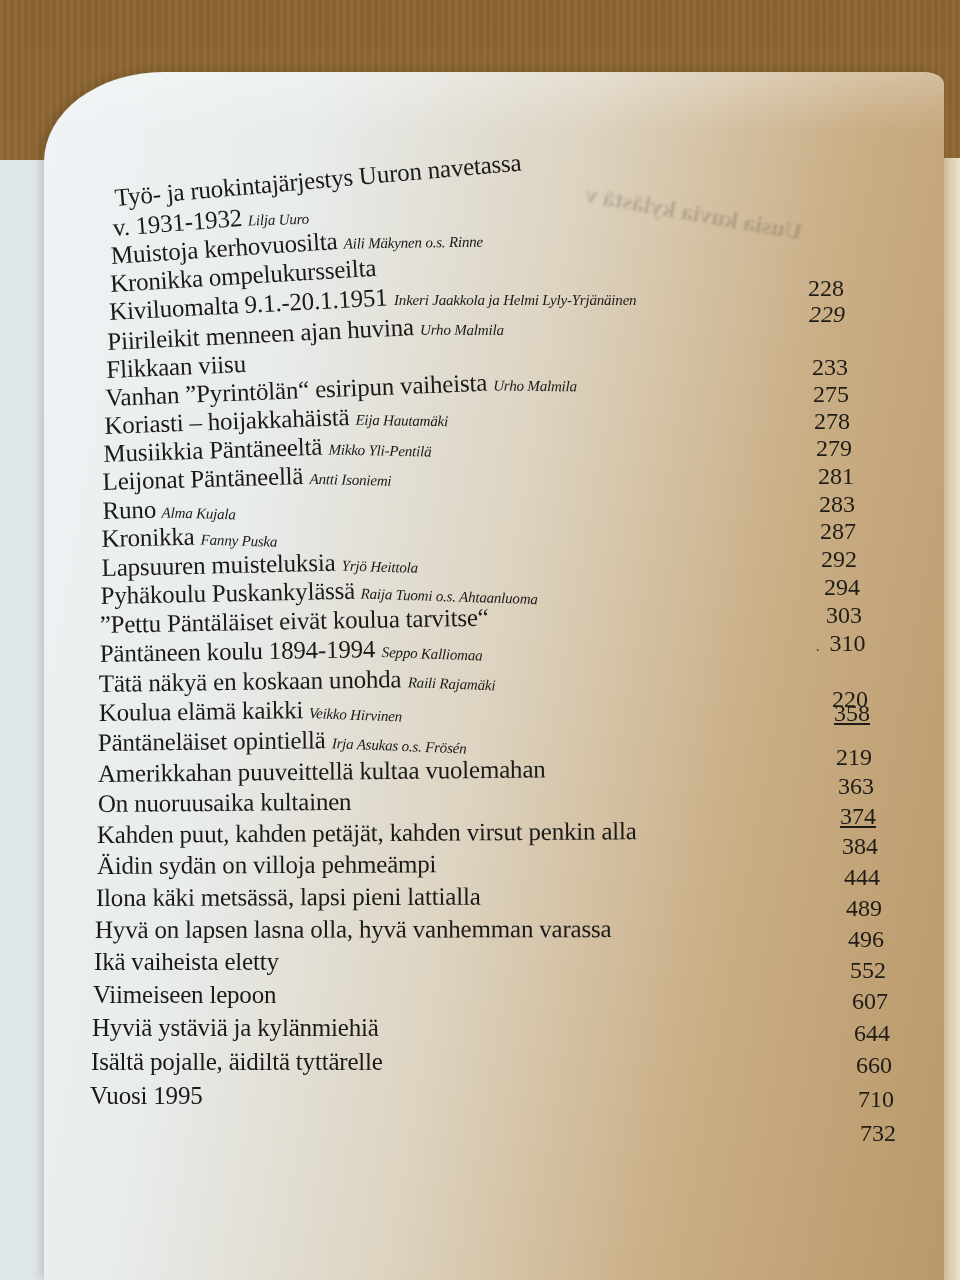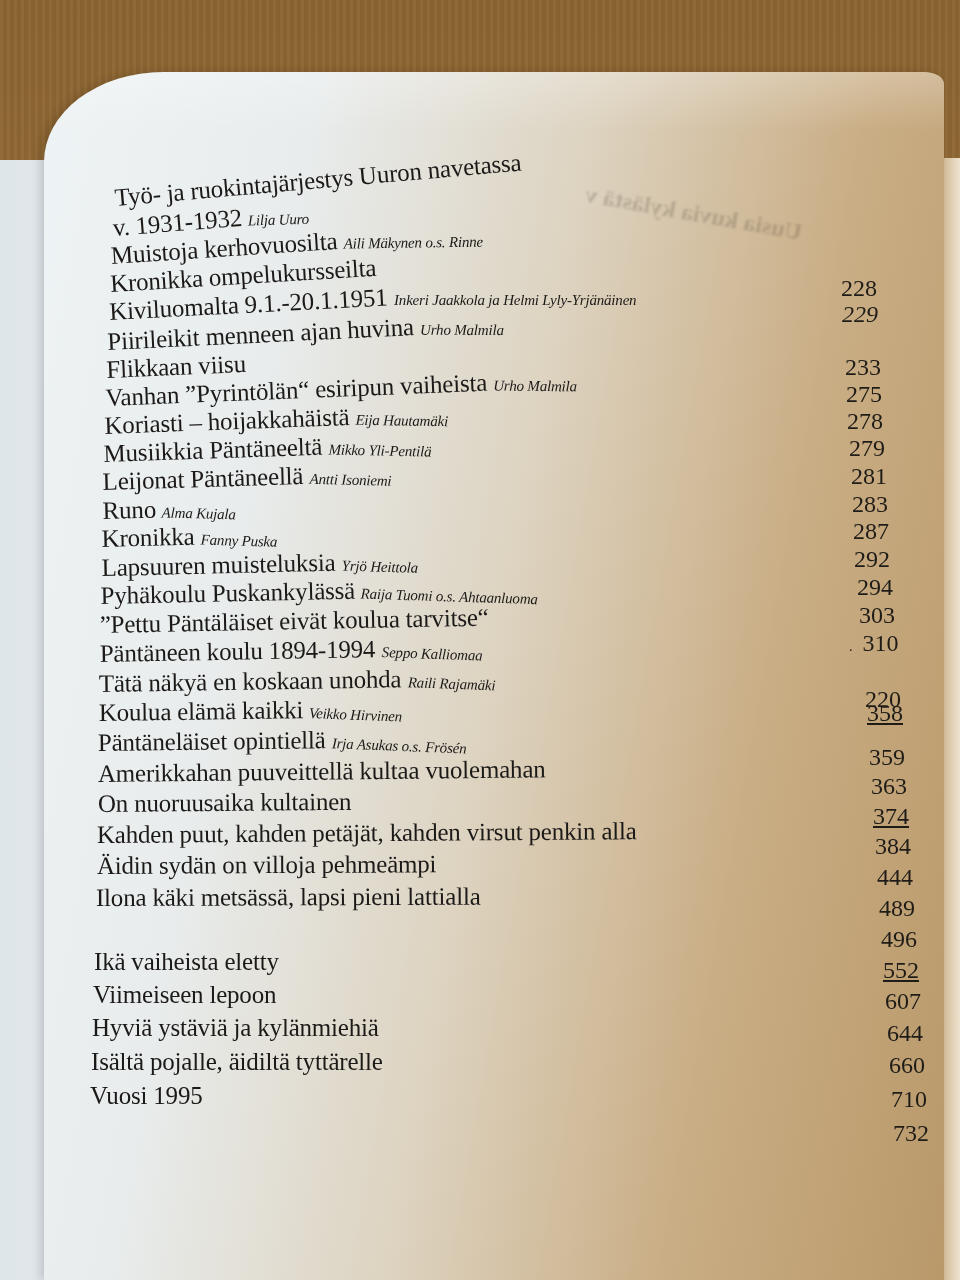--- a/index.html
+++ b/index.html
@@ -63,21 +63,20 @@
     .entry .title { font-size: 25px; }
     .entry .author {
       font-style: italic; font-size: 15px; margin-left: 6px;
       display: inline-block; transform: rotate(3deg); transform-origin: left center;
     }
     .pgnum {
       position: absolute;
       color: #1f1c18;
       font-size: 24px;
       white-space: nowrap;
-      margin-left: 33px;
     }
     .dot { font-size: 14px; margin-right: 10px; }
   </style>
 </head>
 <body>
 
 <div class="table-surface"></div>
 <div class="under-pages"></div>
 <div class="page-stack-right"></div>
 
@@ -153,20 +152,23 @@
       <span class="title">On nuoruusaika kultainen</span><span class="author"></span>
     </div>
     <div class="entry" style="left:53px;top:749px;transform:rotate(-0.4deg);">
       <span class="title">Kahden puut, kahden petäjät, kahden virsut penkin alla</span><span class="author"></span>
     </div>
     <div class="entry" style="left:53px;top:780px;transform:rotate(-0.3deg);">
       <span class="title">Äidin sydän on villoja pehmeämpi</span><span class="author"></span>
     </div>
     <div class="entry" style="left:52px;top:812px;transform:rotate(-0.2deg);">
       <span class="title">Ilona käki metsässä, lapsi pieni lattialla</span><span class="author"></span>
+    </div>
+    <div class="entry" style="left:51px;top:844px;transform:rotate(-0.1deg);">
+      <span class="title">Hyvä on lapsen lasna olla, hyvä vanhemman varassa</span><span class="author"></span>
     </div>
     <div class="entry" style="left:50px;top:876px;">
       <span class="title">Ikä vaiheista eletty</span><span class="author"></span>
     </div>
     <div class="entry" style="left:48px;top:942px;">
       <span class="title">Hyviä ystäviä ja kylänmiehiä</span><span class="author"></span>
     </div>
     <div class="entry" style="left:49px;top:909px;">
       <span class="title">Viimeiseen lepoon</span><span class="author"></span>
     </div>
@@ -185,27 +187,27 @@
     <div class="pgnum" style="left:772px;top:363px;">279</div>
     <div class="pgnum" style="left:774px;top:391px;">281</div>
     <div class="pgnum" style="left:775px;top:419px;">283</div>
     <div class="pgnum" style="left:776px;top:446px;">287</div>
     <div class="pgnum" style="left:777px;top:474px;">292</div>
     <div class="pgnum" style="left:780px;top:502px;">294</div>
     <div class="pgnum" style="left:782px;top:530px;">303</div>
     <div class="pgnum" style="left:772px;top:558px;"><span class="dot">.</span>310</div>
     <div class="pgnum" style="left:788px;top:614px;">220</div>
     <div class="pgnum" style="left:790px;top:628px;text-decoration:underline;">358</div>
-    <div class="pgnum" style="left:792px;top:672px;">359</div>
+    <div class="pgnum" style="left:792px;top:672px;">219</div>
     <div class="pgnum" style="left:794px;top:701px;">363</div>
     <div class="pgnum" style="left:796px;top:731px;text-decoration:underline;">374</div>
     <div class="pgnum" style="left:798px;top:761px;">384</div>
     <div class="pgnum" style="left:800px;top:792px;">444</div>
     <div class="pgnum" style="left:802px;top:823px;">489</div>
     <div class="pgnum" style="left:804px;top:854px;">496</div>
-    <div class="pgnum" style="left:806px;top:885px;text-decoration:underline;">552</div>
+    <div class="pgnum" style="left:806px;top:885px;">552</div>
     <div class="pgnum" style="left:808px;top:916px;font-family:Liberation Serif, serif;">607</div>
     <div class="pgnum" style="left:810px;top:948px;">644</div>
     <div class="pgnum" style="left:812px;top:980px;">660</div>
     <div class="pgnum" style="left:814px;top:1014px;">710</div>
     <div class="pgnum" style="left:816px;top:1048px;">732</div>
   </div>
 </div>
 
 </body></html>

